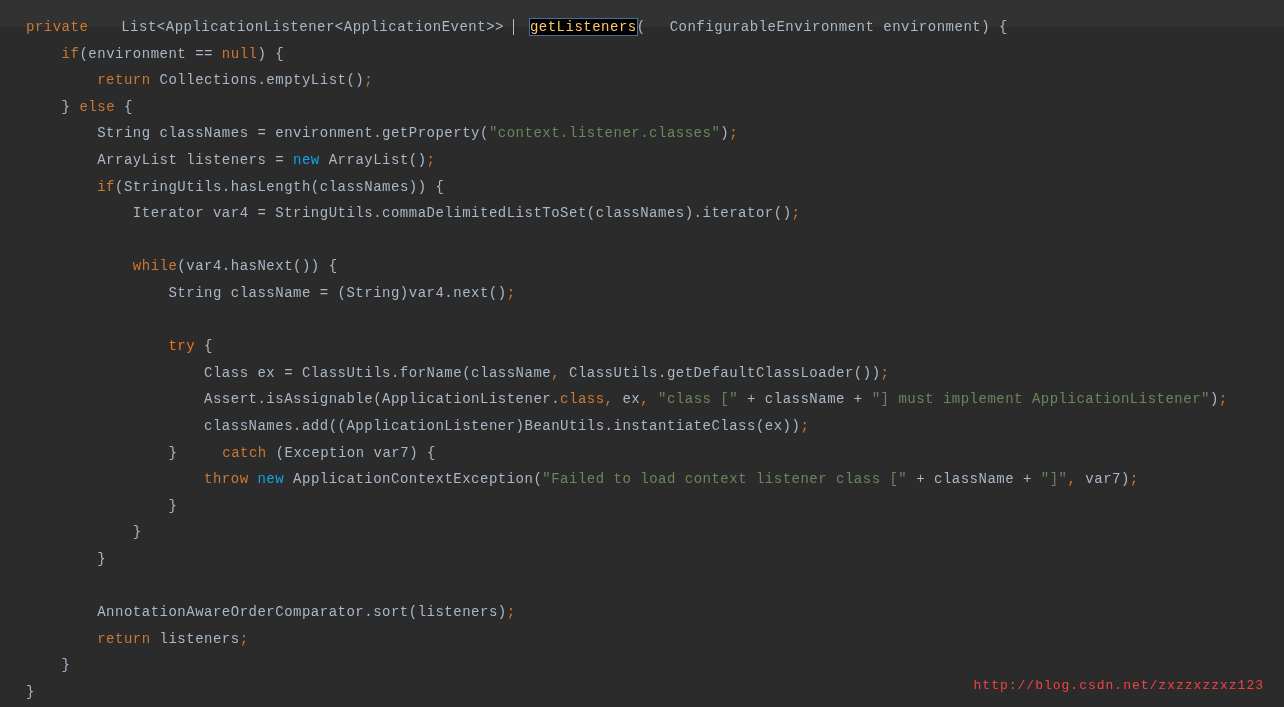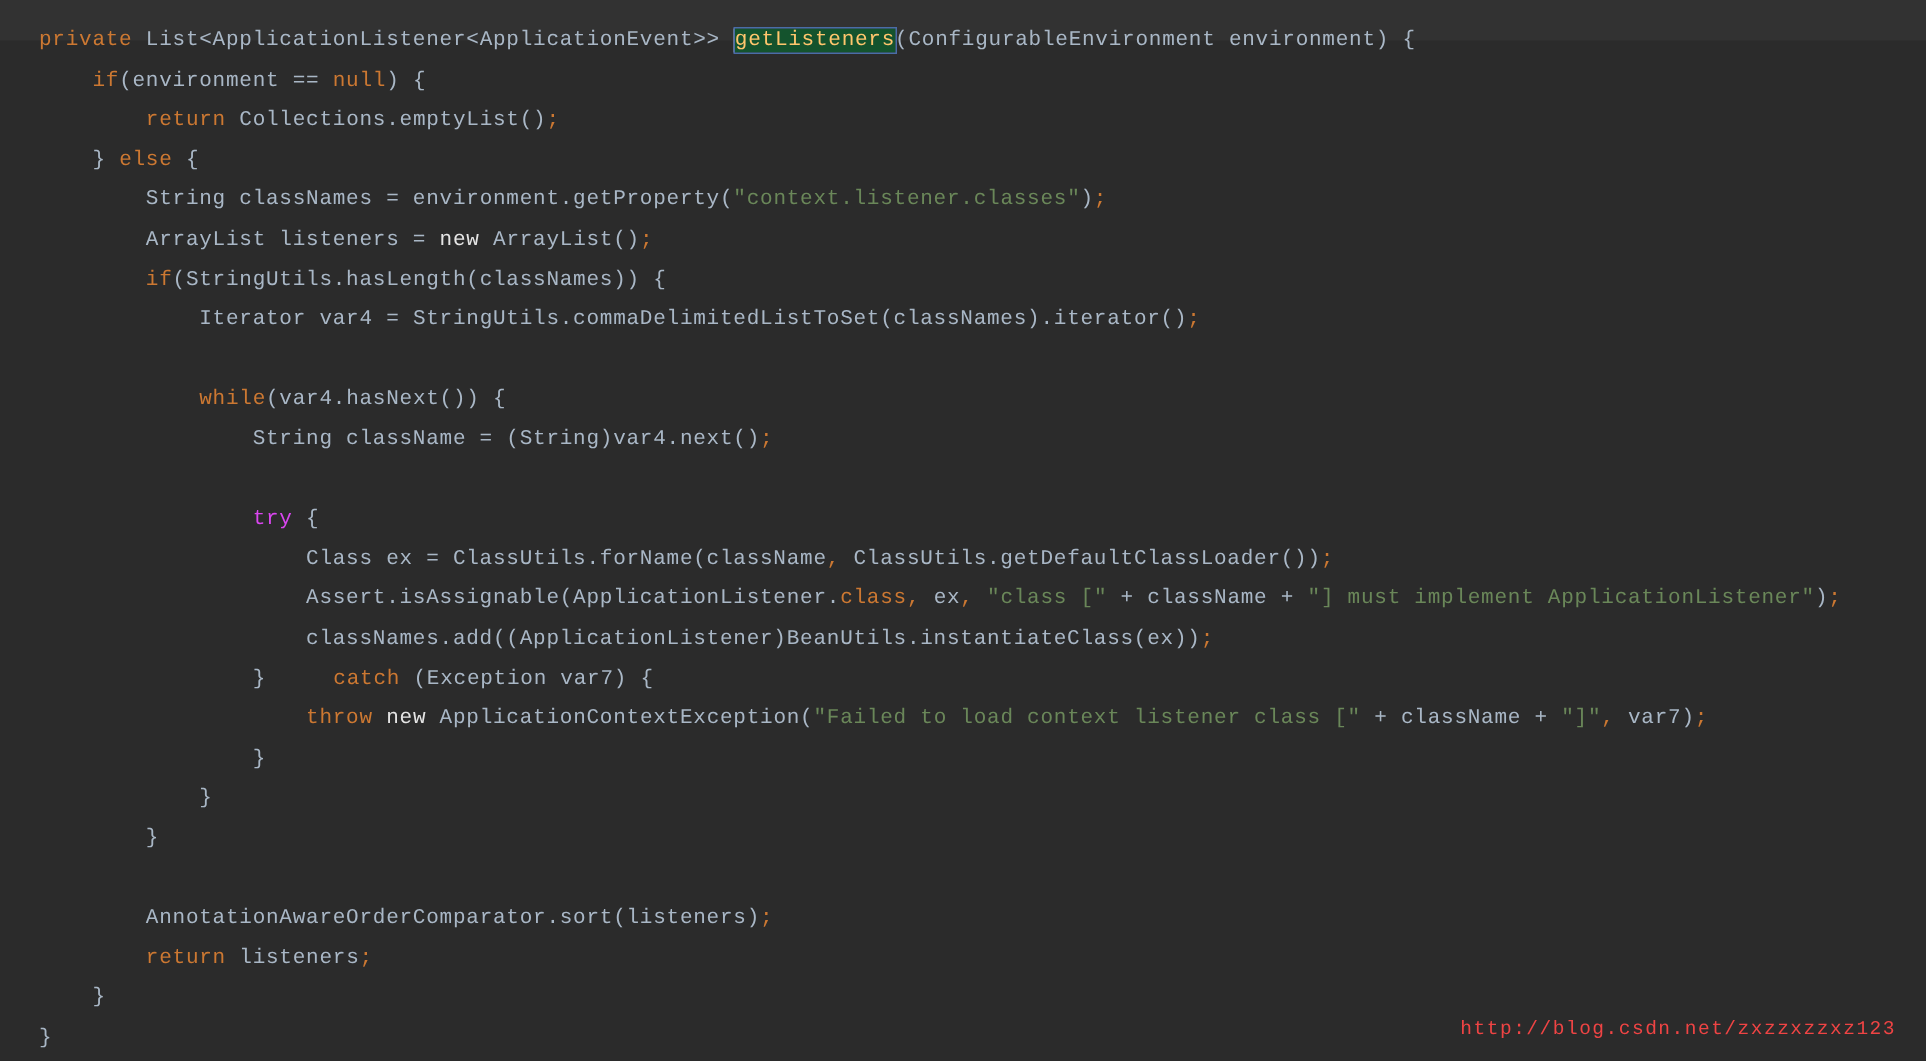--- a/index.html
+++ b/index.html
@@ -22,36 +22,37 @@
     }
     .code-container {
       white-space: pre;
       position: relative;
     }
     .kw-private { color: #cc7832; }
     .kw-if { color: #cc7832; }
     .kw-else { color: #cc7832; }
     .kw-return { color: #cc7832; }
     .kw-null { color: #cc7832; }
-    .kw-new { color: #e5e5e5; }
+    .kw-new { color: #0ea5e9; }
     .kw-while { color: #cc7832; }
-    .kw-try { color: #d946ef; }
+    .kw-try { color: #f97316; }
     .kw-catch { color: #cc7832; margin-left: 36px; }
     .kw-throw { color: #cc7832; }
     .kw-class { color: #cc7832; }
     .punct { color: #a9b7c6; }
     .semicolon { color: #cc7832; }
     .comma { color: #cc7832; }
     .string { color: #6a8759; }
     .method-decl { color: #ffc66d; }
-    .type { color: #a9b7c6; }
+    .type { color: #a9b7c6; margin-left: 24px; }
     .ident { color: #a9b7c6; font-family: Liberation Mono, monospace; }
     .highlight-box {
-      background-color: #14532d;
+      background-color: #000000;
       outline: 1px solid #4a6da7;
+      margin-left: 16px;
     }
     .cursor-line {
       border-left: 1px solid #bbbbbb;
     }
     .watermark {
       position: absolute;
       bottom: 8px;
       right: 20px;
       color: #ef4444;
       font-size: 13px;

